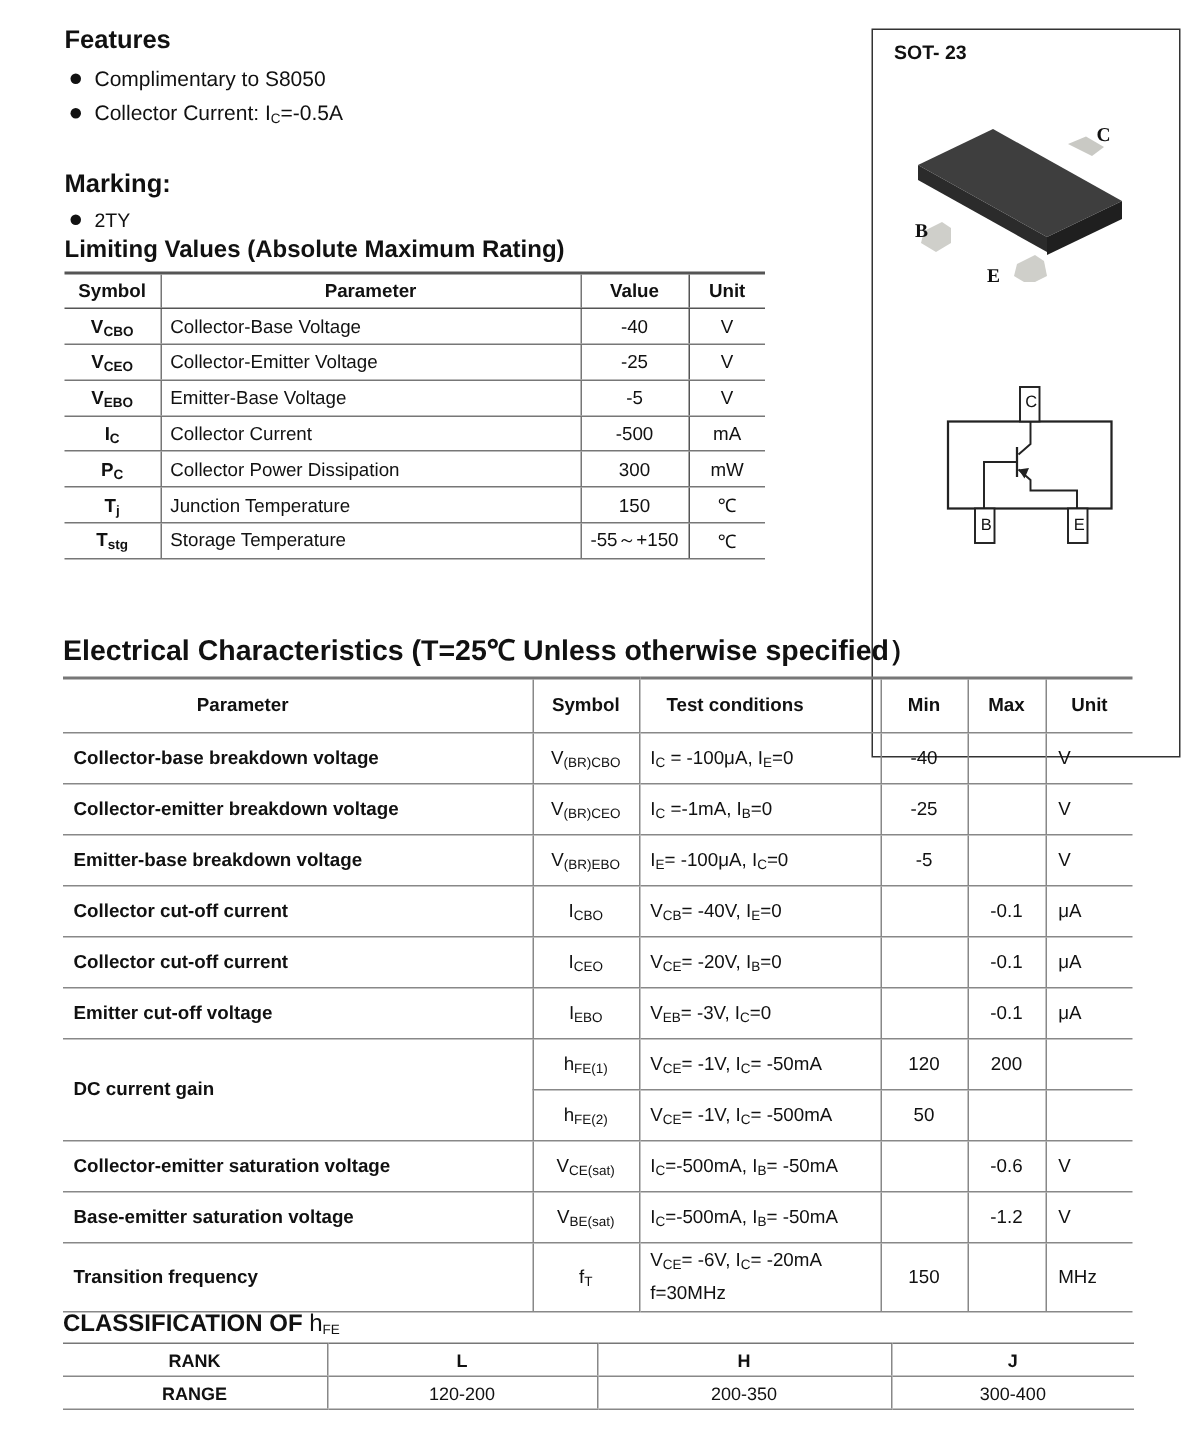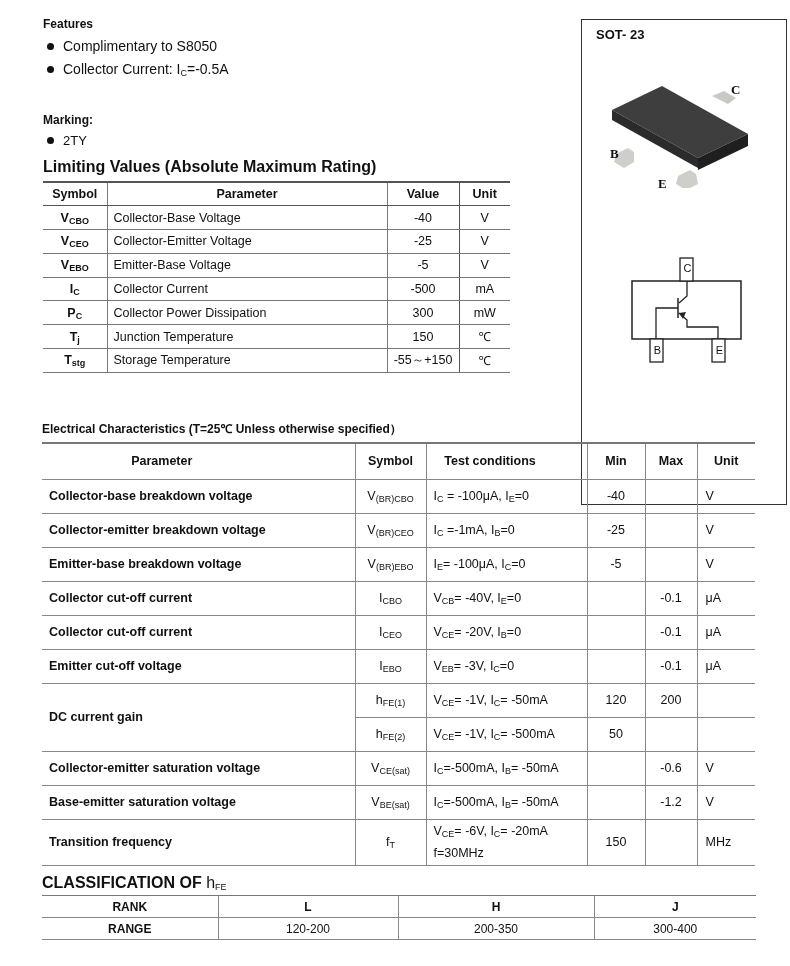--- a/index.html
+++ b/index.html
@@ -1,19 +1,19 @@
 <!DOCTYPE html>
 <html><head>
 <meta charset="utf-8">
 <style>
   * { box-sizing: border-box; margin: 0; padding: 0; }
   html, body { width: 790px; height: 966px; background: #fff; overflow: hidden; }
   body { position: relative; font-family: "Liberation Sans", sans-serif; color: #111; }
   .abs { position: absolute; }
-  h2.sec { font-weight: bold; font-size: 12px; color: #111; }
+  h2.sec { font-weight: bold; font-size: 17px; color: #111; }
   ul.bul { list-style: none; }
   ul.bul li { position: relative; padding-left: 20px; font-size: 14px; line-height: 23px; }
   ul.bul li::before { content: ""; position: absolute; left: 4px; top: 8px; width: 7px; height: 7px; border-radius: 50%; background: #111; }
   sub { font-size: 9px; vertical-align: -2px; line-height: 0; }
   table { border-collapse: collapse; font-size: 12.5px; }
   .lim td, .lim th { border-bottom: 1px solid #777; height: 23.8px; padding: 0 6px; }
   .lim th { font-weight: bold; border-top: 2px solid #555; border-bottom: 1px solid #555; }
   .lim td.c, .lim th.c { text-align: center; }
   .lim td.sym { font-weight: bold; text-align: center; }
   .lim .vl { border-left: 1px solid #777; }
@@ -131,21 +131,21 @@
     <polyline points="74,83 74,52 96,52" fill="none" stroke="#222" stroke-width="1.3"></polyline>
     <polyline points="97,57 105,64 105,71 136,71 136,83" fill="none" stroke="#222" stroke-width="1.3"></polyline>
     <polygon points="97,57 104,56 101,63" fill="#222"></polygon>
   </svg>
   <div style="position:absolute; left:99px; top:242px; width:13px; text-align:center; font-size:11px;">C</div>
   <div style="position:absolute; left:69px; top:324px; width:13px; text-align:center; font-size:11px;">B</div>
   <div style="position:absolute; left:131px; top:324px; width:13px; text-align:center; font-size:11px;">E</div>
 </section>
 
 <section class="abs" style="left:42px; top:420px;">
-  <h2 class="sec" style="font-size:12px;">Electrical Characteristics (T=25℃ Unless otherwise specified）</h2>
+  <h2 class="sec" style="font-size:19px;">Electrical Characteristics (T=25℃ Unless otherwise specified）</h2>
   <table class="ec" style="margin-top:4px; width:713px;">
     <thead>
       <tr>
         <th class="c" style="width:313px; padding-right:80px;">Parameter</th>
         <th class="c vl" style="width:71px">Symbol</th>
         <th class="c vl" style="width:161px; padding-right:40px;">Test  conditions</th>
         <th class="c vl" style="width:58px">Min</th>
         <th class="c vl" style="width:52px">Max</th>
         <th class="c vl">Unit</th>
       </tr>

